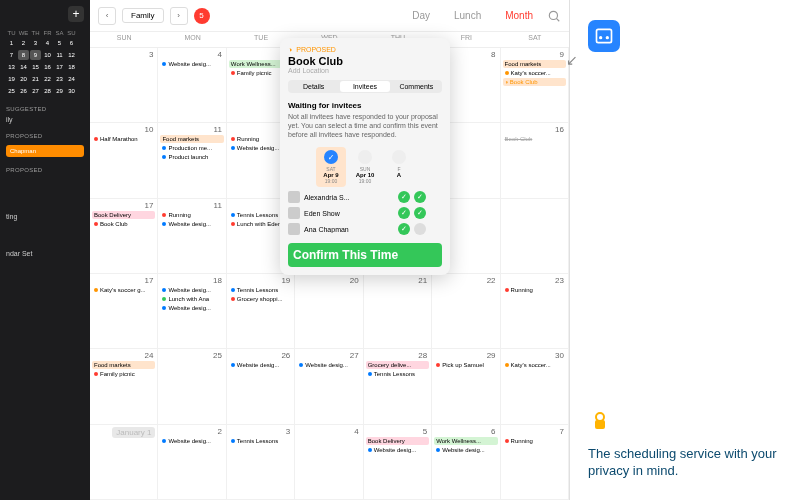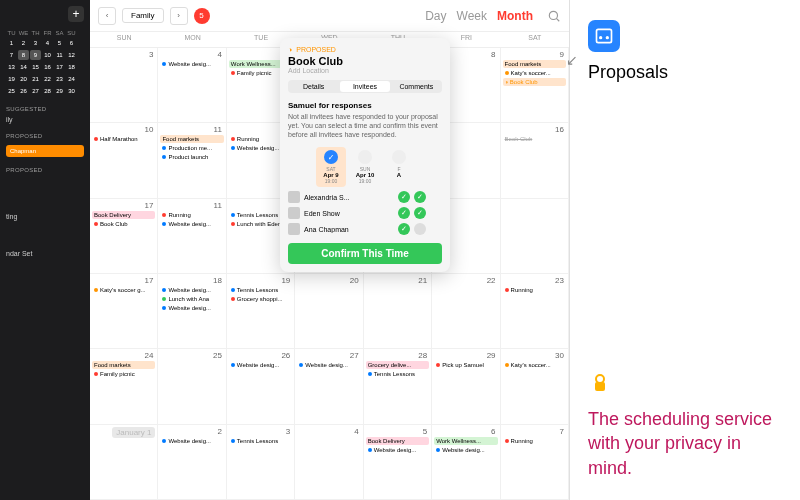--- a/index.html
+++ b/index.html
@@ -16,22 +16,22 @@
 .mini-row .sel { background: #555; }
 .sidebar-section { margin-top: 10px; }
 .sidebar-label { color: #999; font-size: 6px; text-transform: uppercase; letter-spacing: 0.3px; }
 .sidebar-item { margin-top: 4px; font-size: 7px; color: #ccc; }
 .sidebar-orange { background: #ff8c00; color: #fff; padding: 3px 4px; border-radius: 3px; margin-top: 6px; font-size: 6px; }
 .main { flex: 1; display: flex; flex-direction: column; background: #fff; }
 .toolbar { height: 32px; display: flex; align-items: center; padding: 0 8px; gap: 6px; border-bottom: 1px solid #eee; }
 .nav-btn { width: 18px; height: 18px; border: 1px solid #ddd; border-radius: 3px; display: flex; align-items: center; justify-content: center; font-size: 8px; color: #666; background: #fff; }
 .today-btn { padding: 2px 8px; border: 1px solid #ddd; border-radius: 3px; font-size: 8px; background: #fff; }
 .badge-red { width: 16px; height: 16px; background: #ff3b30; border-radius: 50%; color: #fff; font-size: 8px; display: flex; align-items: center; justify-content: center; }
-.view-tabs { margin-left: auto; display: flex; gap: 10px; font-size: 12px; color: #999; }
-.view-tab.active { color: #ff3b30; font-weight: 700; }
+.view-tabs { margin-left: auto; display: flex; gap: 24px; font-size: 10px; color: #999; }
+.view-tab.active { color: #ff3b30; font-weight: 400; }
 .search-icon { width: 14px; height: 14px; color: #999; margin-left: 8px; }
 .grid { flex: 1; display: grid; grid-template-columns: repeat(7, 1fr); grid-template-rows: 16px repeat(6, 1fr); font-size: 7px; }
 .day-header { text-align: center; color: #999; font-size: 7px; padding-top: 2px; border-bottom: 1px solid #eee; }
 .cell { border-right: 1px solid #f0f0f0; border-bottom: 1px solid #f0f0f0; padding: 2px; overflow: hidden; position: relative; }
 .cell-num { text-align: right; font-size: 8px; color: #666; padding-right: 2px; }
 .cell-num.other-month { color: #bbb; background: #e8e8e8; border-radius: 3px; padding: 1px 4px; display: inline-block; float: right; }
 .event { font-size: 6px; padding: 1px 2px; border-radius: 2px; margin-top: 1px; white-space: nowrap; overflow: hidden; text-overflow: ellipsis; display: flex; align-items: center; gap: 2px; }
 .dot { width: 4px; height: 4px; border-radius: 50%; flex-shrink: 0; }
 .dot.blue { background: #007aff; }
 .dot.red { background: #ff3b30; }
@@ -58,30 +58,30 @@
 .check-blue { background: #2684ff; color: #fff; }
 .check-gray { background: #eee; }
 .time-day { font-size: 5px; color: #888; }
 .time-date { font-size: 6px; font-weight: 600; }
 .invitee-row { display: flex; align-items: center; gap: 4px; margin-top: 4px; font-size: 7px; }
 .avatar { width: 12px; height: 12px; border-radius: 2px; background: #ccc; }
 .invitee-name { flex: 1; overflow: hidden; text-overflow: ellipsis; white-space: nowrap; }
 .resp { width: 12px; height: 12px; border-radius: 50%; display: flex; align-items: center; justify-content: center; font-size: 7px; }
 .resp.yes { background: #34c759; color: #fff; }
 .resp.pending { background: #ddd; }
-.confirm-btn { width: 100%; margin-top: 8px; background: #34c759; color: #fff; text-align: center; padding: 5px; border-radius: 4px; font-size: 10px; font-weight: 600; }
+.confirm-btn { width: 100%; margin-top: 8px; background: #34c759; color: #fff; padding: 5px; border-radius: 4px; font-size: 12px; font-weight: 600; }
 .promo { flex: 1; padding: 20px 18px; display: flex; flex-direction: column; }
 .promo-icon { width: 32px; height: 32px; background: #2684ff; border-radius: 7px; display: flex; align-items: center; justify-content: center; color: #fff; }
 .promo-title { font-size: 18px; font-weight: 500; margin-top: 10px; }
 .promo-sub { font-size: 16px; color: #a8a8a8; }
 .promo-arrow { position: absolute; left: -22px; top: 32px; font-size: 14px; color: #888; }
 .promo-rel { position: relative; }
 .promo-bottom { margin-top: auto; }
 .lock-icon { width: 24px; height: 24px; color: #ffb300; }
-.promo-tagline { font-size: 18px; color: #be185d; margin-top: 12px; line-height: 1.35; }
+.promo-tagline { font-size: 13px; color: #0c4a6e; margin-top: 12px; line-height: 1.35; }
 </style>
 </head>
 <body>
 
 <div class="app-frame">
   <div class="sidebar">
     <div class="sidebar-top">
       <div class="add-btn">+</div>
     </div>
     <div class="mini-cal">
@@ -156,21 +156,21 @@
   </div>
 
   <div class="main">
     <div class="toolbar">
       <div class="nav-btn">‹</div>
       <div class="today-btn">Family</div>
       <div class="nav-btn">›</div>
       <div class="badge-red">5</div>
       <div class="view-tabs" id="view-tabs">
           <div class="view-tab">Day</div>
-          <div class="view-tab">Week</div>
+          <div class="view-tab">Lunch</div>
           <div class="view-tab active">Month</div>
         </div>
       <div class="search-icon">
         <svg viewBox="0 0 24 24" fill="none" stroke="currentColor" stroke-width="2">
             <circle cx="11" cy="11" r="7"></circle>
             <line x1="21" y1="21" x2="16" y2="16"></line>
           </svg>
       </div>
     </div>
     <div class="grid" id="grid">
@@ -480,21 +480,21 @@
       <span>◑</span>
         <span>PROPOSED</span>
     </div>
     <div class="pop-title">Book Club</div>
     <div class="pop-sub">Add Location</div>
     <div class="pop-tabs" id="pop-tabs">
         <div class="pop-tab">Details</div>
         <div class="pop-tab active">Invitees</div>
         <div class="pop-tab">Comments</div>
       </div>
-    <div class="pop-section-title">Samuel for responses</div>
+    <div class="pop-section-title">Waiting for invitees</div>
     <div class="pop-desc">Not all invitees have responded to your proposal yet. You can select a time and confirm this event before all invitees have responded.</div>
     <div class="time-options" id="time-options">
         <div class="time-opt selected">
           <div class="time-check check-blue">✓</div>
           <div class="time-day">SAT</div>
           <div class="time-date">Apr 9</div>
           <div class="time-day">19:00</div>
         </div>
         <div class="time-opt">
           <div class="time-check check-gray"></div>
@@ -539,21 +539,20 @@
 <div class="promo">
   <div class="promo-rel">
     <div class="promo-arrow">↙</div>
     <div class="promo-icon">
       <svg width="20" height="20" viewBox="0 0 24 24" fill="#fff">
           <rect x="3" y="4" width="18" height="16" rx="2" fill="none" stroke="#fff" stroke-width="2"></rect>
           <circle cx="8" cy="14" r="2"></circle>
           <circle cx="16" cy="14" r="2"></circle>
         </svg>
     </div>
-    <div class="promo-title">Proposals</div>
   </div>
   <div class="promo-bottom">
     <div class="lock-icon">
       <svg viewBox="0 0 24 24" fill="#ffb300">
           <circle cx="12" cy="8" r="4" fill="none" stroke="#ffb300" stroke-width="2"></circle>
           <rect x="7" y="11" width="10" height="9" rx="2"></rect>
         </svg>
     </div>
     <div class="promo-tagline">The scheduling service with your privacy in mind.</div>
   </div>

